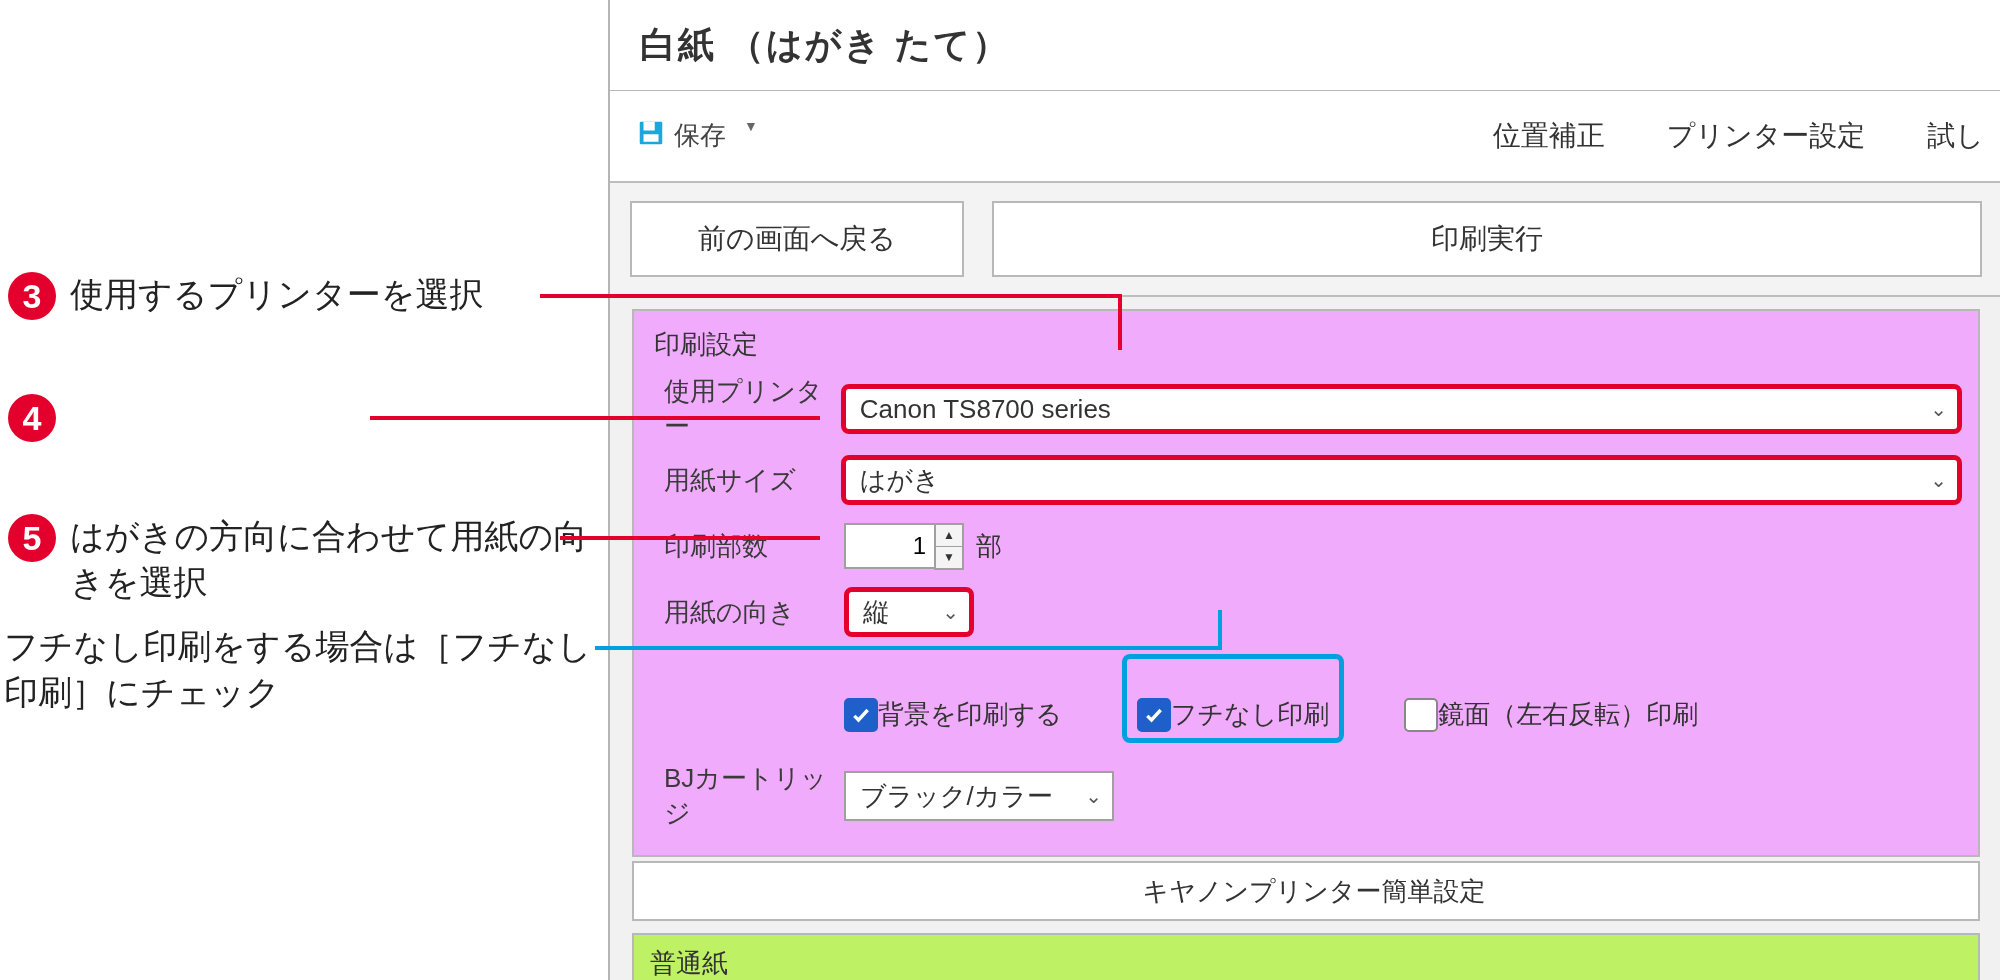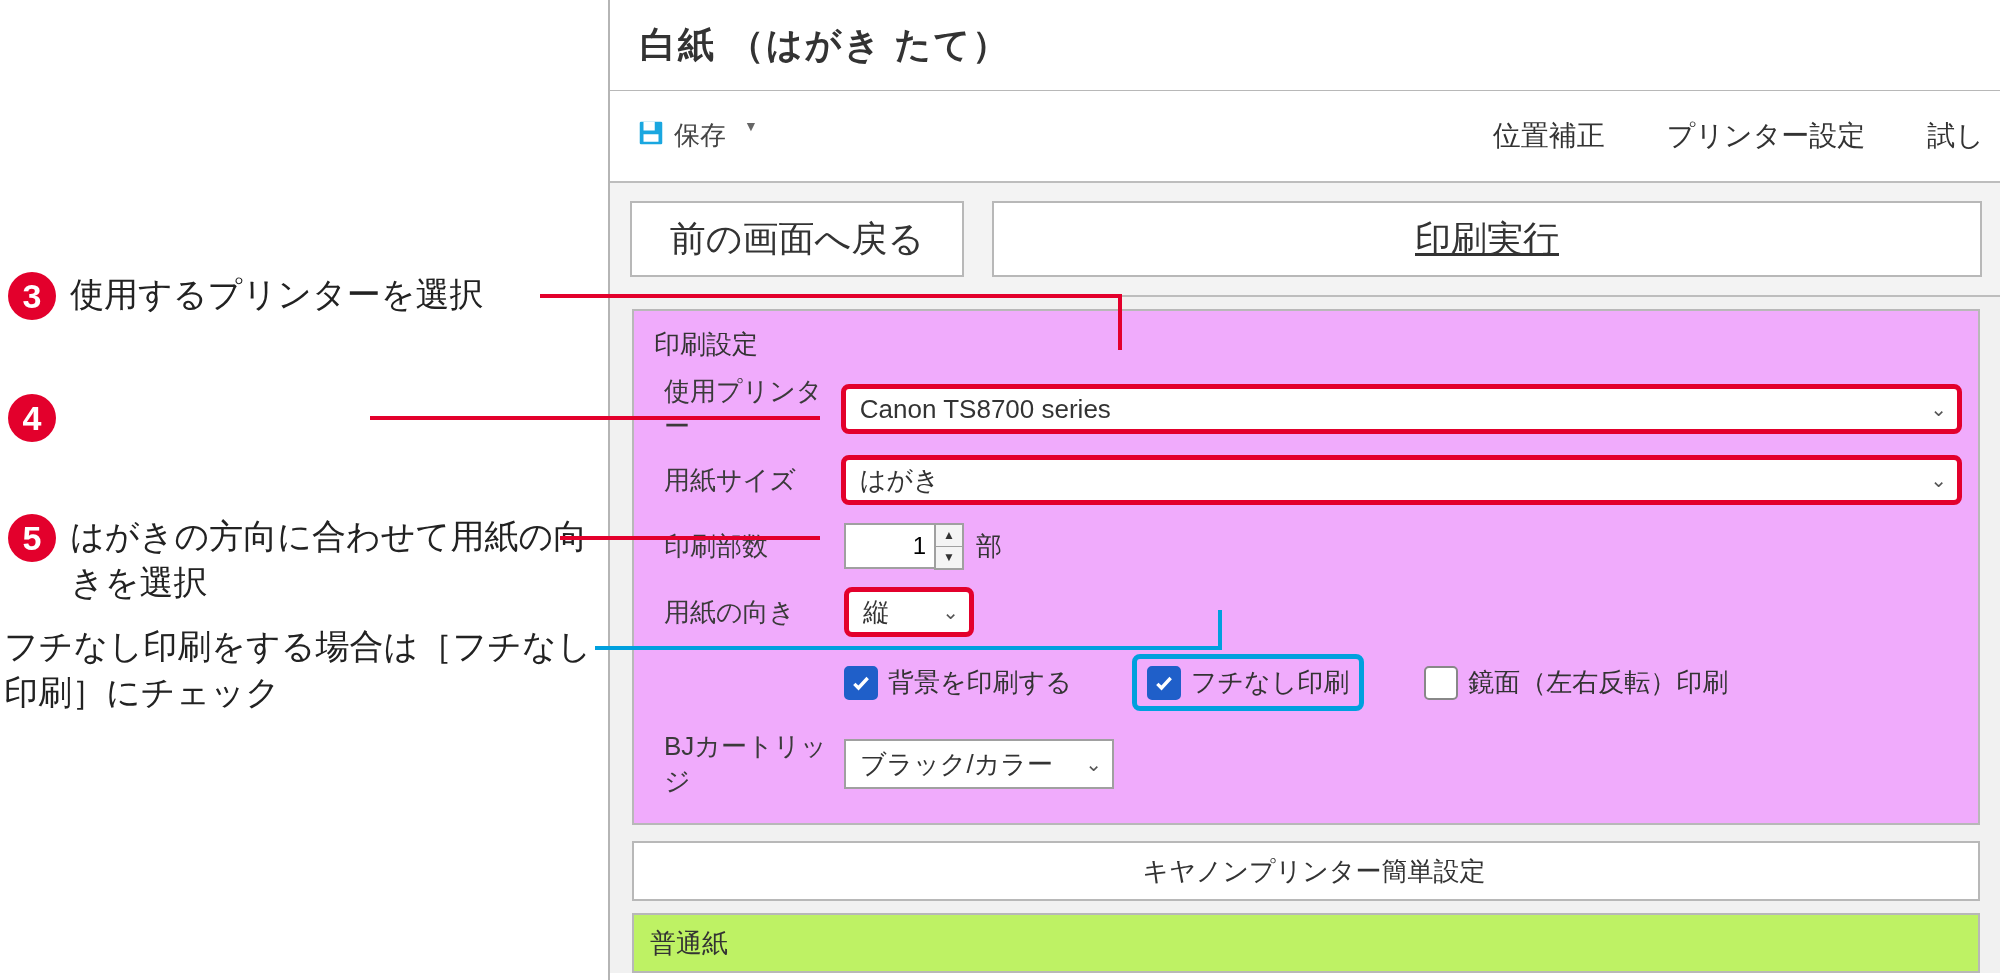--- a/index.html
+++ b/index.html
@@ -64,25 +64,25 @@
     gap: 28px;
     padding: 18px 20px;
     border-bottom: 2px solid #bdbdbd;
     background: #f3f3f3;
   }
   .big-btn {
     background: #fff;
     border: 2px solid #b8b8b8;
     height: 72px;
     display: flex; align-items: center; justify-content: center;
-    font-size: 36px;
+    font-size: 28px;
     cursor: pointer;
   }
   .big-btn.back { width: 330px; }
-  .big-btn.print { flex: 1; text-decoration: underline; }
+  .big-btn.print { flex: 1; }
 
   .settings-panel {
     padding: 12px 22px 0 22px;
     background: #f1f1f1;
   }
   .settings-box {
     border: 2px solid #b8b8b8;
     background: #f0abfc;
     padding: 12px 16px 18px 16px;
   }
@@ -141,42 +141,42 @@
   .unit { font-size: 26px; margin-left: 12px; }
 
   .checks-row {
     display: flex;
     align-items: center;
     padding-left: 194px;
     gap: 60px;
     margin: 12px 0 18px 0;
   }
   .ck {
-    display: inline-flex; align-items: flex-end; gap: 10px;
-    font-size: 26px; cursor: pointer;
+    display: inline-flex; align-items: flex-end; 
+    font-size: 26px; cursor: pointer; margin-top: 32px;
   }
   .ck .box {
     width: 30px; height: 30px;
     border: 2px solid #3b6ebf;
     border-radius: 5px;
     display: flex; align-items: center; justify-content: center;
     background: #fff;
   }
   .ck.on .box { background: #1f5fc9; border-color: #1f5fc9; }
   .ck.on .box svg { display:block; }
   .ck .box svg { display:none; width:20px; height:20px; }
   .ck.plain .box { border-color: #888; }
 
   .borderless-wrap {
     display: inline-block;
     padding: 6px 10px;
   }
 
   .easy-heading {
-    margin-top: 16px;
+    margin-top: 4px;
     border: 2px solid #b8b8b8;
     background: #fff;
     height: 56px;
     display: flex; align-items: center; justify-content: center;
     font-size: 26px;
     padding-left: 16px;
   }
   .paper-type {
     margin-top: 12px;
     border: 2px solid #b8b8b8;

